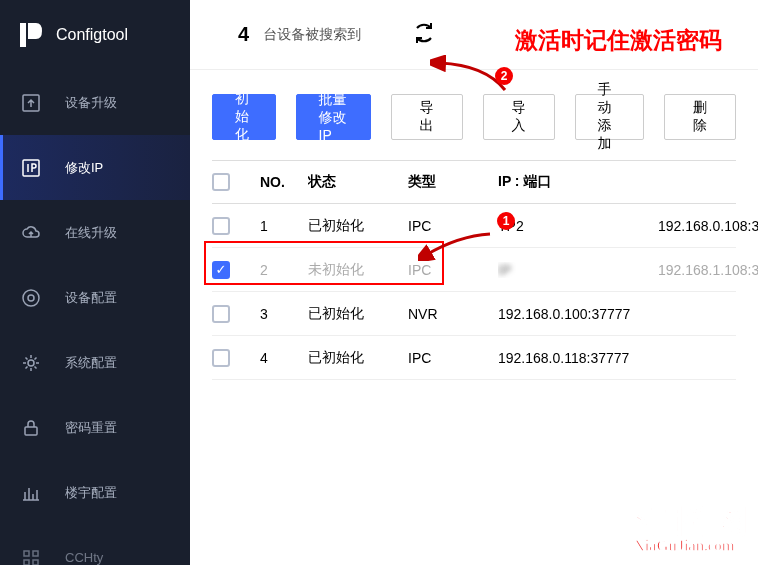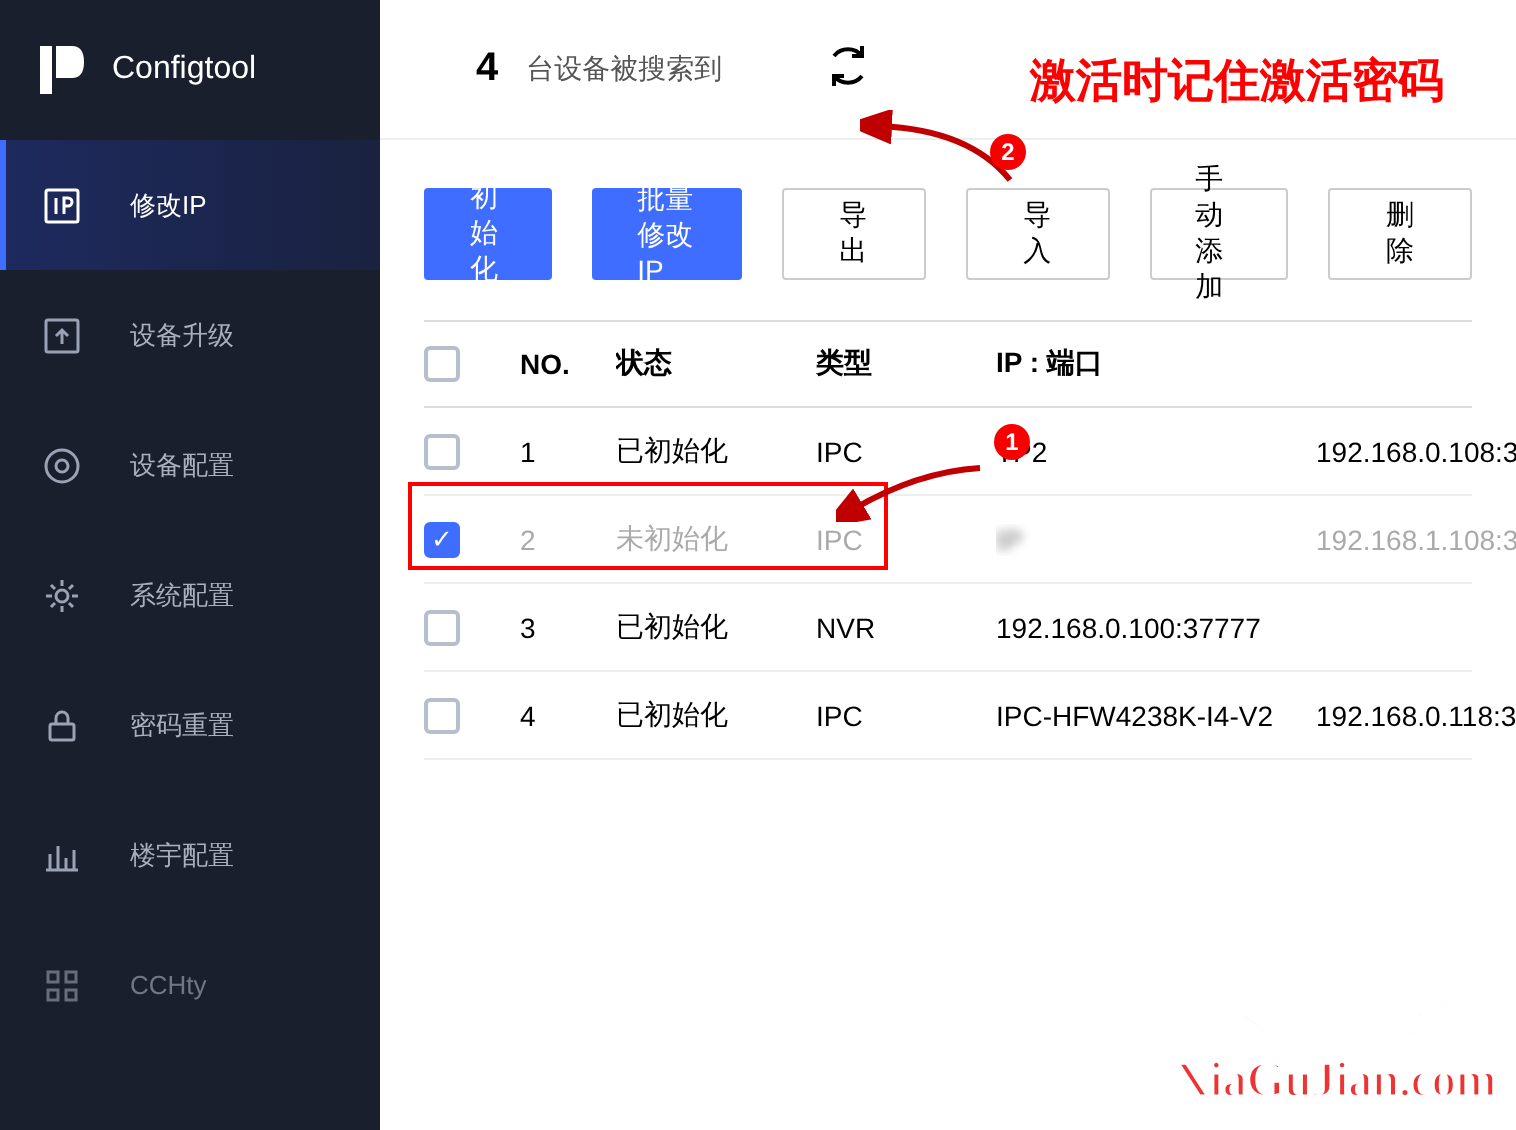--- a/index.html
+++ b/index.html
@@ -33,52 +33,61 @@
 .thead, .trow { display: grid; grid-template-columns: 48px 48px 100px 90px 160px 150px 40px; align-items: center; height: 44px; border-bottom: 1px solid #eee; }
 .thead { font-weight: 700; border-bottom: 1px solid #ddd; border-top: 1px solid #ddd; height: 44px; }
 .chk { width: 18px; height: 18px; border: 2px solid #b7bfcf; border-radius: 3px; cursor: pointer; display:flex; align-items:center; justify-content:center; }
 .chk.on { background:#3e6dff; border-color:#3e6dff; color:#fff; font-size:13px; }
 .cell { white-space: nowrap; overflow: hidden; text-overflow: ellipsis; padding-right: 6px; }
 .muted { color: #aaa; }
 .blur { color: transparent; text-shadow: 0 0 5px rgba(80,80,80,.8); }
 .redbox { position:absolute; border:2px solid #f00; left:204px; top:241px; width:240px; height:44px; z-index:3; pointer-events:none; }
 .watermark { position:absolute; right:10px; bottom:10px; text-align:center; font-family: "STKaiti","KaiTi",serif; font-weight:700; color:#e33; -webkit-text-stroke: 1.5px #fff; text-shadow: 0 0 2px #fff, 0 0 2px #fff; }
 .watermark .line1 { font-size:32px; line-height:1; }
-.watermark .line2 { font-size:25px; color:#e33; letter-spacing:-0.5px; }
+.watermark .line2 { font-size:16px; color:#e33; letter-spacing:-0.5px; }
 </style>
 </head>
 <body>
 
 <div class="sidebar">
   <div class="logo-bar">
     <span class="logo-icon">
       <svg width="26" height="28" viewBox="0 0 26 28">
           <path d="M2 2 H8 V26 H2 Z M10 2 H18 Q24 2 24 10 Q24 18 18 18 H10 Z" fill="#fff"></path>
         </svg>
     </span>
     <span class="logo-text">Configtool</span>
   </div>
 
+  <div class="side-item">
+    <span class="side-icon">
+        <svg width="18" height="18" viewBox="0 0 18 18" fill="none" stroke="#9aa3b5" stroke-width="1.5">
+          <rect x="1" y="1" width="16" height="16" rx="1"></rect>
+          <path d="M9 13V6M6 9l3-3 3 3"></path>
+        </svg>
+      </span>
+    <span>设备升级</span>
+  </div>
   <div class="side-item active">
     <span class="side-icon">
         <svg width="18" height="18" viewBox="0 0 18 18" fill="none" stroke="#fff" stroke-width="1.5">
           <rect x="1" y="1" width="16" height="16" rx="1"></rect>
           <path d="M6 5v8M10 5h2a2 2 0 010 4H10V5zM10 9v4"></path>
         </svg>
       </span>
     <span>修改IP</span>
   </div>
   <div class="side-item">
     <span class="side-icon">
         <svg width="18" height="18" viewBox="0 0 18 18" fill="none" stroke="#9aa3b5" stroke-width="1.5">
-          <rect x="1" y="1" width="16" height="16" rx="1"></rect>
-          <path d="M9 13V6M6 9l3-3 3 3"></path>
-        </svg>
-      </span>
-    <span>设备升级</span>
+          <path d="M5 13a4 4 0 010-8 5 5 0 019 2 3 3 0 010 6H5z"></path>
+          <path d="M9 13V8m-2 2 2-2 2 2"></path>
+        </svg>
+      </span>
+    <span>在线升级</span>
   </div>
   <div class="side-item">
     <span class="side-icon">
         <svg width="18" height="18" viewBox="0 0 18 18" fill="none" stroke="#9aa3b5" stroke-width="1.5">
           <circle cx="9" cy="9" r="8"></circle>
           <circle cx="9" cy="9" r="3"></circle>
         </svg>
       </span>
     <span>设备配置</span>
   </div>
@@ -210,21 +219,20 @@
 
     </div>
 
     <div class="trow">
       <div class="cell">
           <span class="chk"></span>
         </div>
       <div class="cell">4</div>
       <div class="cell">已初始化</div>
       <div class="cell">IPC</div>
-      <div class="cell">IPC-HFW4238K-I4-V2</div>
       <div class="cell">192.168.0.118:37777</div>
 
     </div>
   </div>
 </div>
 
 <div class="watermark">
   <div class="line1">下固件网</div>
   <div class="line2">XiaGuJian.com</div>
 </div>

